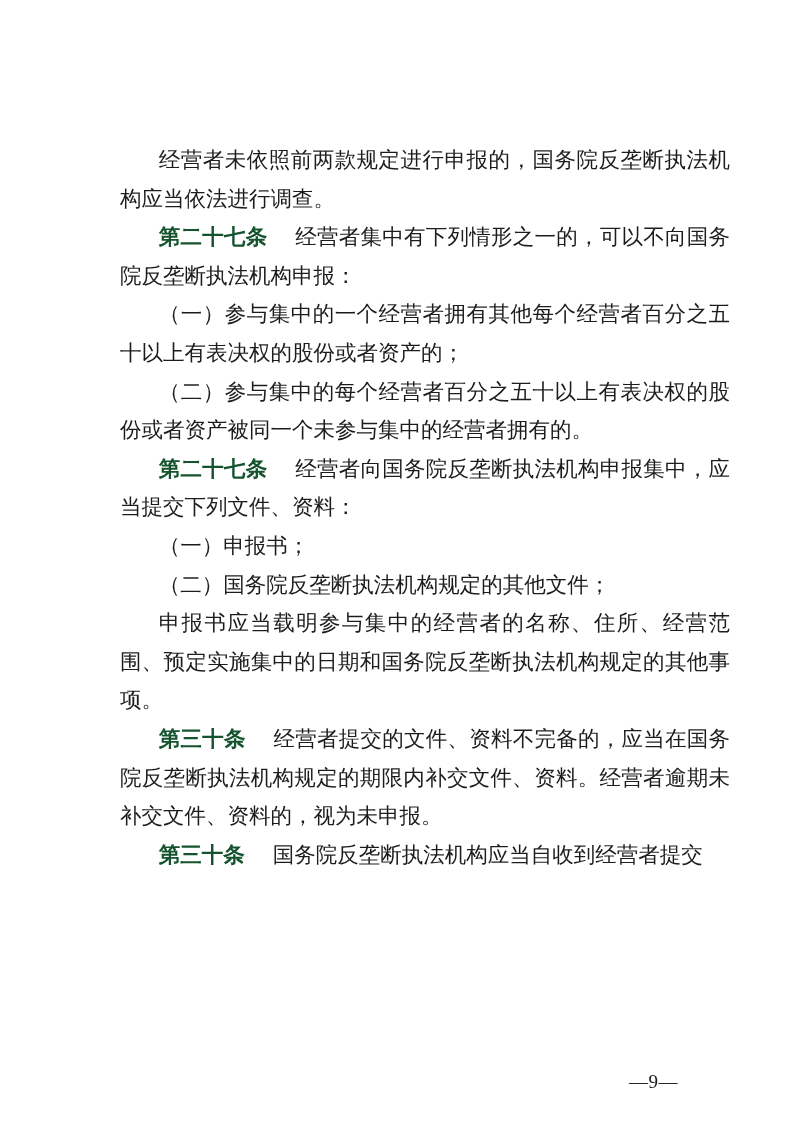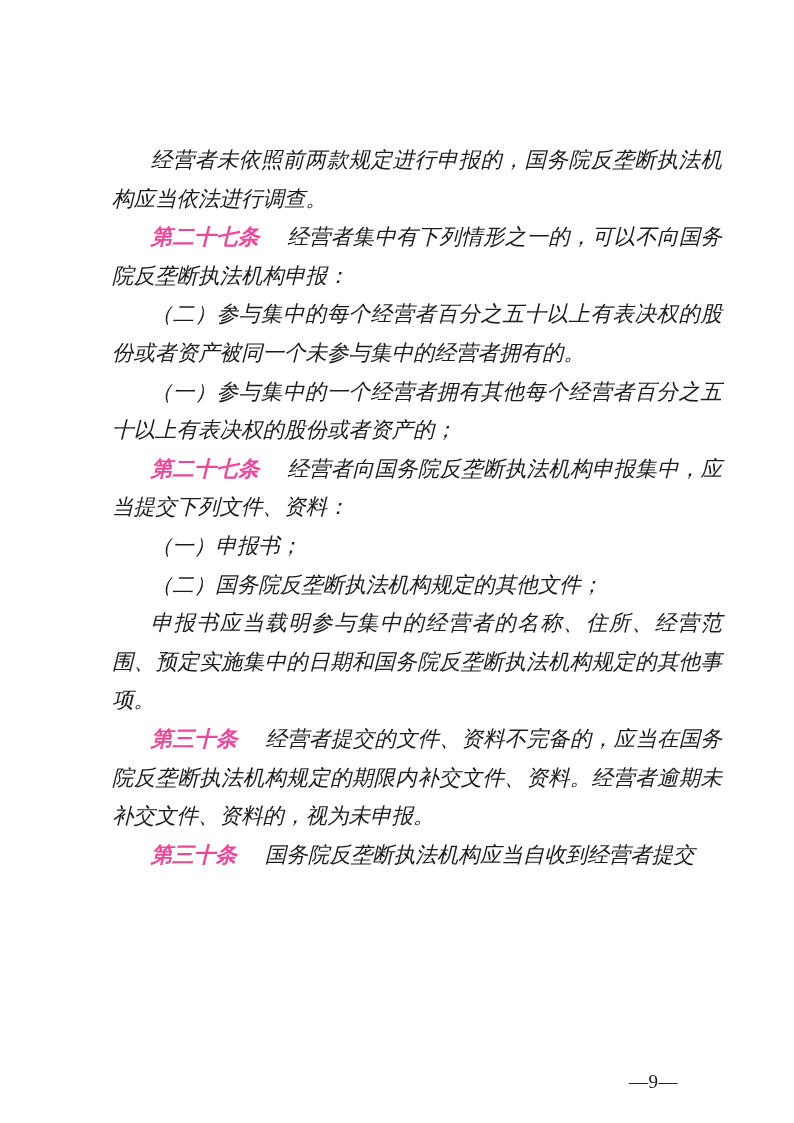--- a/index.html
+++ b/index.html
@@ -10,40 +10,39 @@
   .page {
     position: relative;
     width: 794px;
     height: 1123px;
     background: #ffffff;
     overflow: hidden;
     font-family: "Liberation Serif", serif;
   }
   .doc-body {
     position: absolute;
-    left: 112px;
+    left: 120px;
     top: 141px;
     width: 610px;
-    font-style: italic;
   }
   .para {
     margin: 0;
     padding: 0;
     font-size: 21.5px;
     line-height: 38.6px;
     color: #1c1c1c;
     text-align: justify;
     text-justify: inter-character;
     text-indent: 1.8em;
     word-break: normal;
     overflow-wrap: break-word;
   }
   .article-num {
     font-weight: 700;
-    color: #ec4899;
+    color: #14532d;
     margin-right: 1.3em;
     font-family: "Liberation Sans", sans-serif;
   }
   .page-number {
     position: absolute;
     left: 629px;
     top: 1070px;
     font-size: 19px;
     line-height: 24px;
     color: #1a1a1a;
@@ -54,23 +53,23 @@
 </head>
 <body>
 
 <div class="page">
 
   <div class="doc-body">
   <p class="para"><span>经营者未依照前两款规定进行申报的，国务院反垄断执法机构应当依法进行调查。</span></p>
 
   <p class="para"><b class="article-num">第二十七条</b><span>经营者集中有下列情形之一的，可以不向国务院反垄断执法机构申报：</span></p>
 
+  <p class="para"><span>（一）参与集中的一个经营者拥有其他每个经营者百分之五十以上有表决权的股份或者资产的；</span></p>
+
   <p class="para"><span>（二）参与集中的每个经营者百分之五十以上有表决权的股份或者资产被同一个未参与集中的经营者拥有的。</span></p>
-
-  <p class="para"><span>（一）参与集中的一个经营者拥有其他每个经营者百分之五十以上有表决权的股份或者资产的；</span></p>
 
   <p class="para"><b class="article-num">第二十七条</b><span>经营者向国务院反垄断执法机构申报集中，应当提交下列文件、资料：</span></p>
 
   <p class="para"><span>（一）申报书；</span></p>
 
   <p class="para"><span>（二）国务院反垄断执法机构规定的其他文件；</span></p>
 
 
 
 

